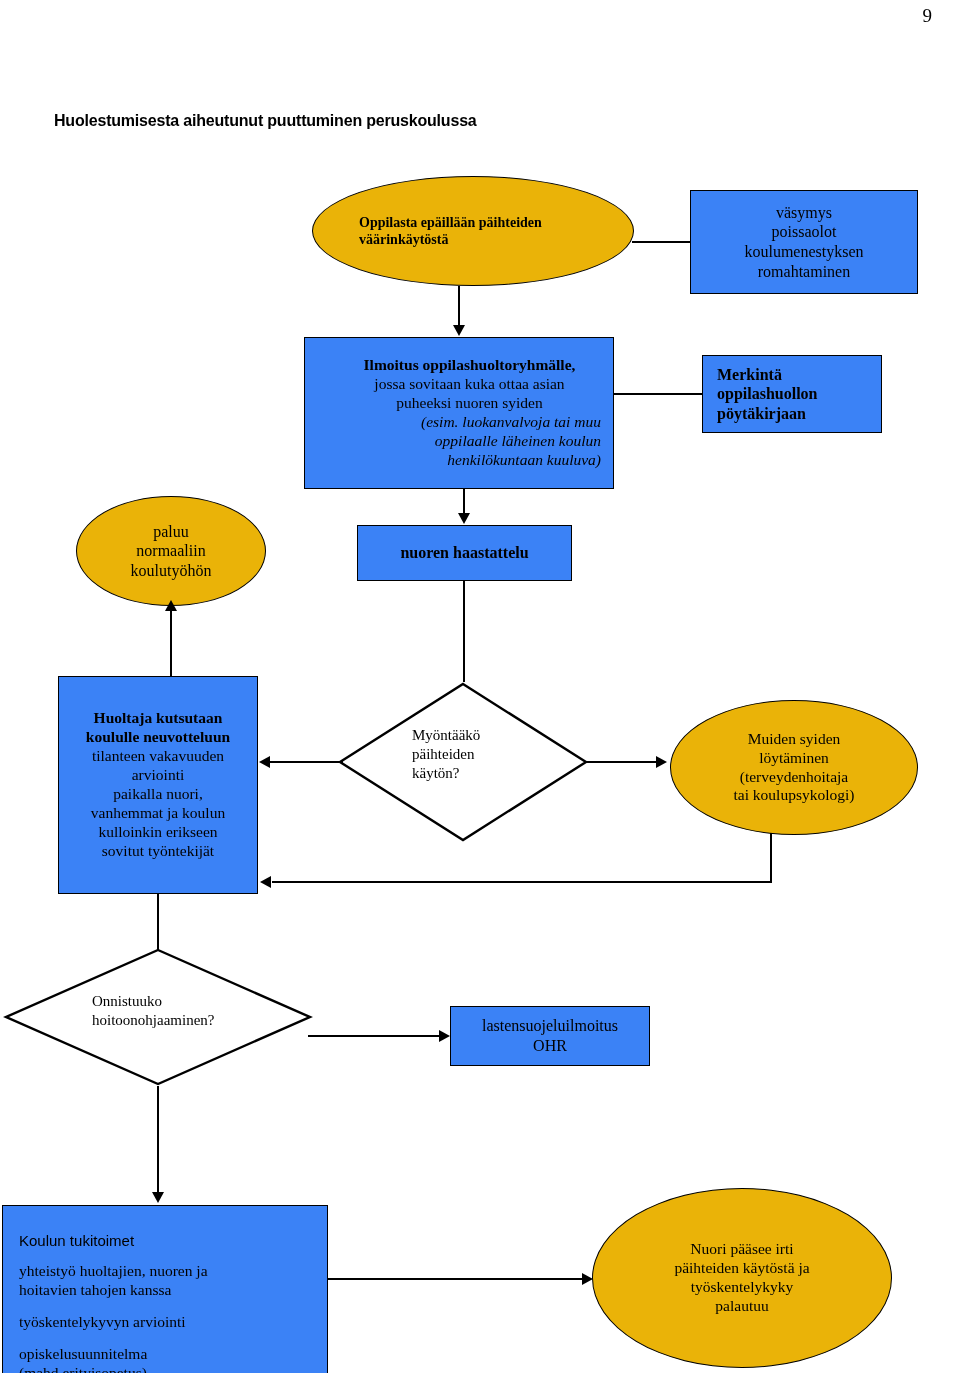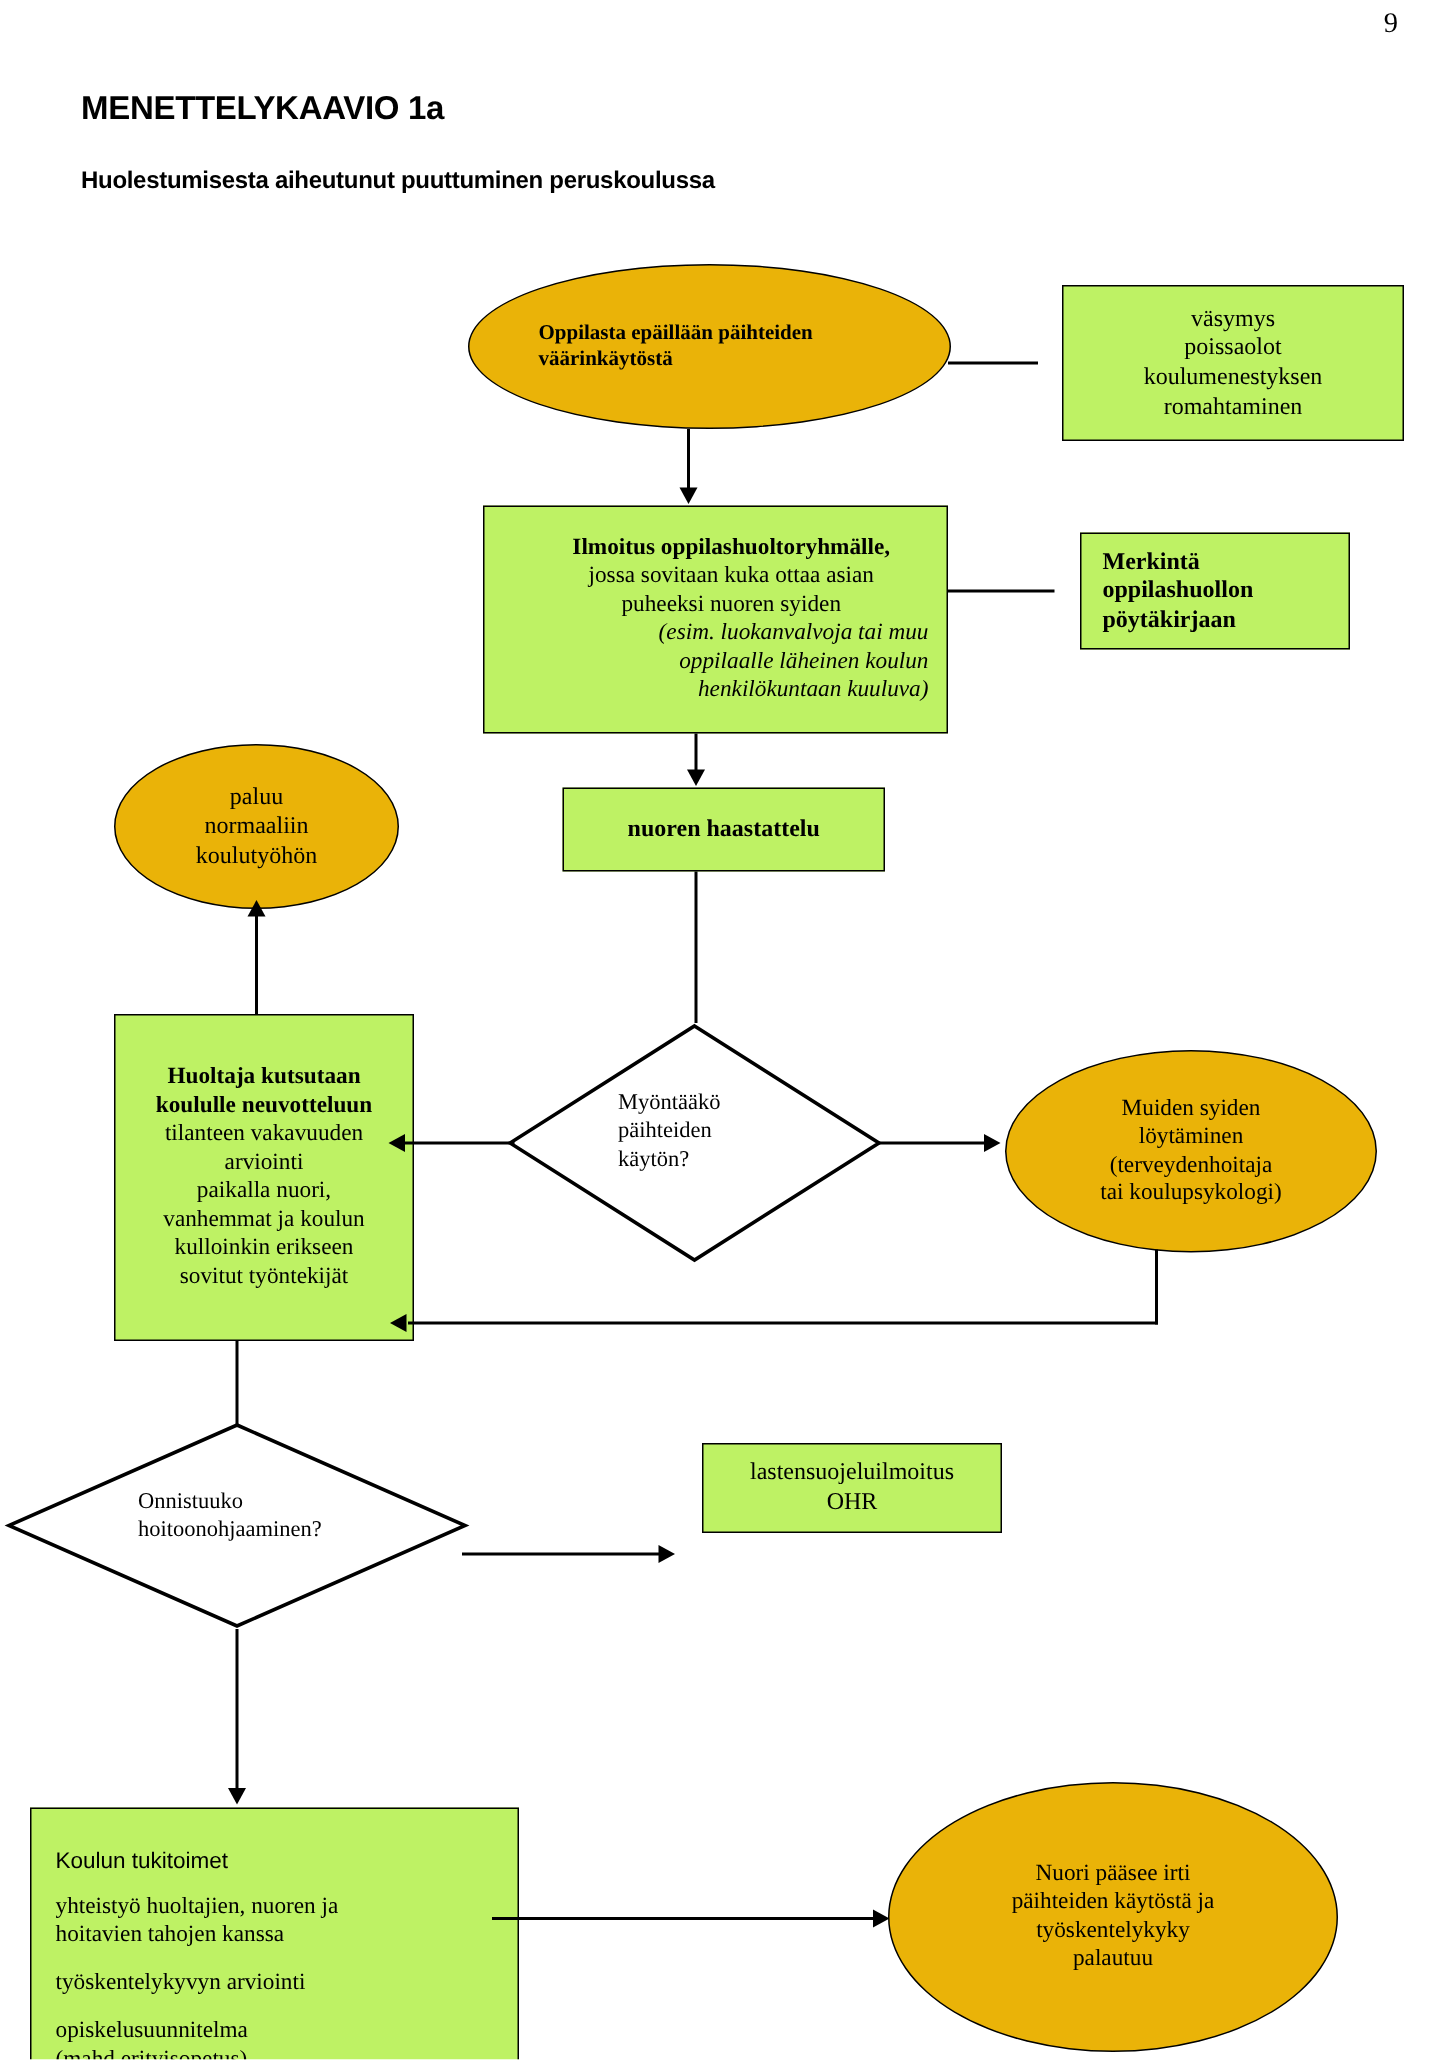--- a/index.html
+++ b/index.html
@@ -55,22 +55,21 @@
     align-items: center;
     justify-content: center;
     text-align: center;
     line-height: 1.22;
     font-size: 15px;
   }
   .node .inner { width: 100%; padding: 0 6px; }
 
   .rect {
     border: 1.6px solid #000;
-    background: #bef264;
-    margin-left: 18px;
+    background: #3b82f6;
   }
   .ellipse {
     border: 1.6px solid #000;
     border-radius: 50%;
     background: #eab308;
   }
 
   .b { font-weight: bold; }
 
   
@@ -135,42 +134,41 @@
 
   #node-return { left: 76px; top: 496px; width: 190px; height: 110px; font-size: 16px; }
 
   #node-interview { left: 357px; top: 525px; width: 215px; height: 56px; font-size: 16px; font-weight: bold; }
 
   #node-guardian { left: 58px; top: 676px; width: 200px; height: 218px; font-size: 15.5px; }
   #node-guardian .inner { padding: 0 4px; }
 
   #node-other { left: 670px; top: 700px; width: 248px; height: 135px; font-size: 15.5px; }
 
-  #node-childwelfare { left: 450px; top: 962px; width: 200px; height: 60px; font-size: 16px; }
+  #node-childwelfare { left: 450px; top: 1006px; width: 200px; height: 60px; font-size: 16px; }
 
   #node-support { left: 2px; top: 1205px; width: 326px; height: 205px; font-size: 15.5px; }
   #node-support .inner { text-align: left; padding: 0 0 0 16px; }
   #node-support .hdr {
     font-family: "Liberation Sans", "DejaVu Sans", sans-serif;
     font-size: 15px;
     margin-bottom: 12px;
   }
   #node-support p { margin: 0 0 13px 0; }
   #node-support p:last-child { margin-bottom: 0; }
 
   #node-recovery { left: 592px; top: 1188px; width: 300px; height: 180px; font-size: 15.5px; }
 </style>
 </head>
 <body>
 
 <div id="page">
 
   <div class="page-number">9</div>
 
-  <div class="doc-title">MENETTELYKAAVIO 1a</div>
   <div class="doc-subtitle">Huolestumisesta aiheutunut puuttuminen peruskoulussa</div>
 
   <div class="conn h" style="left:632px; top:241px; width:60px;"></div>
 
   <div class="node ellipse" id="node-suspicion">
     <div class="inner">
       <div>Oppilasta epäillään päihteiden</div>
       <div>väärinkäytöstä</div>
     </div>
   </div>

